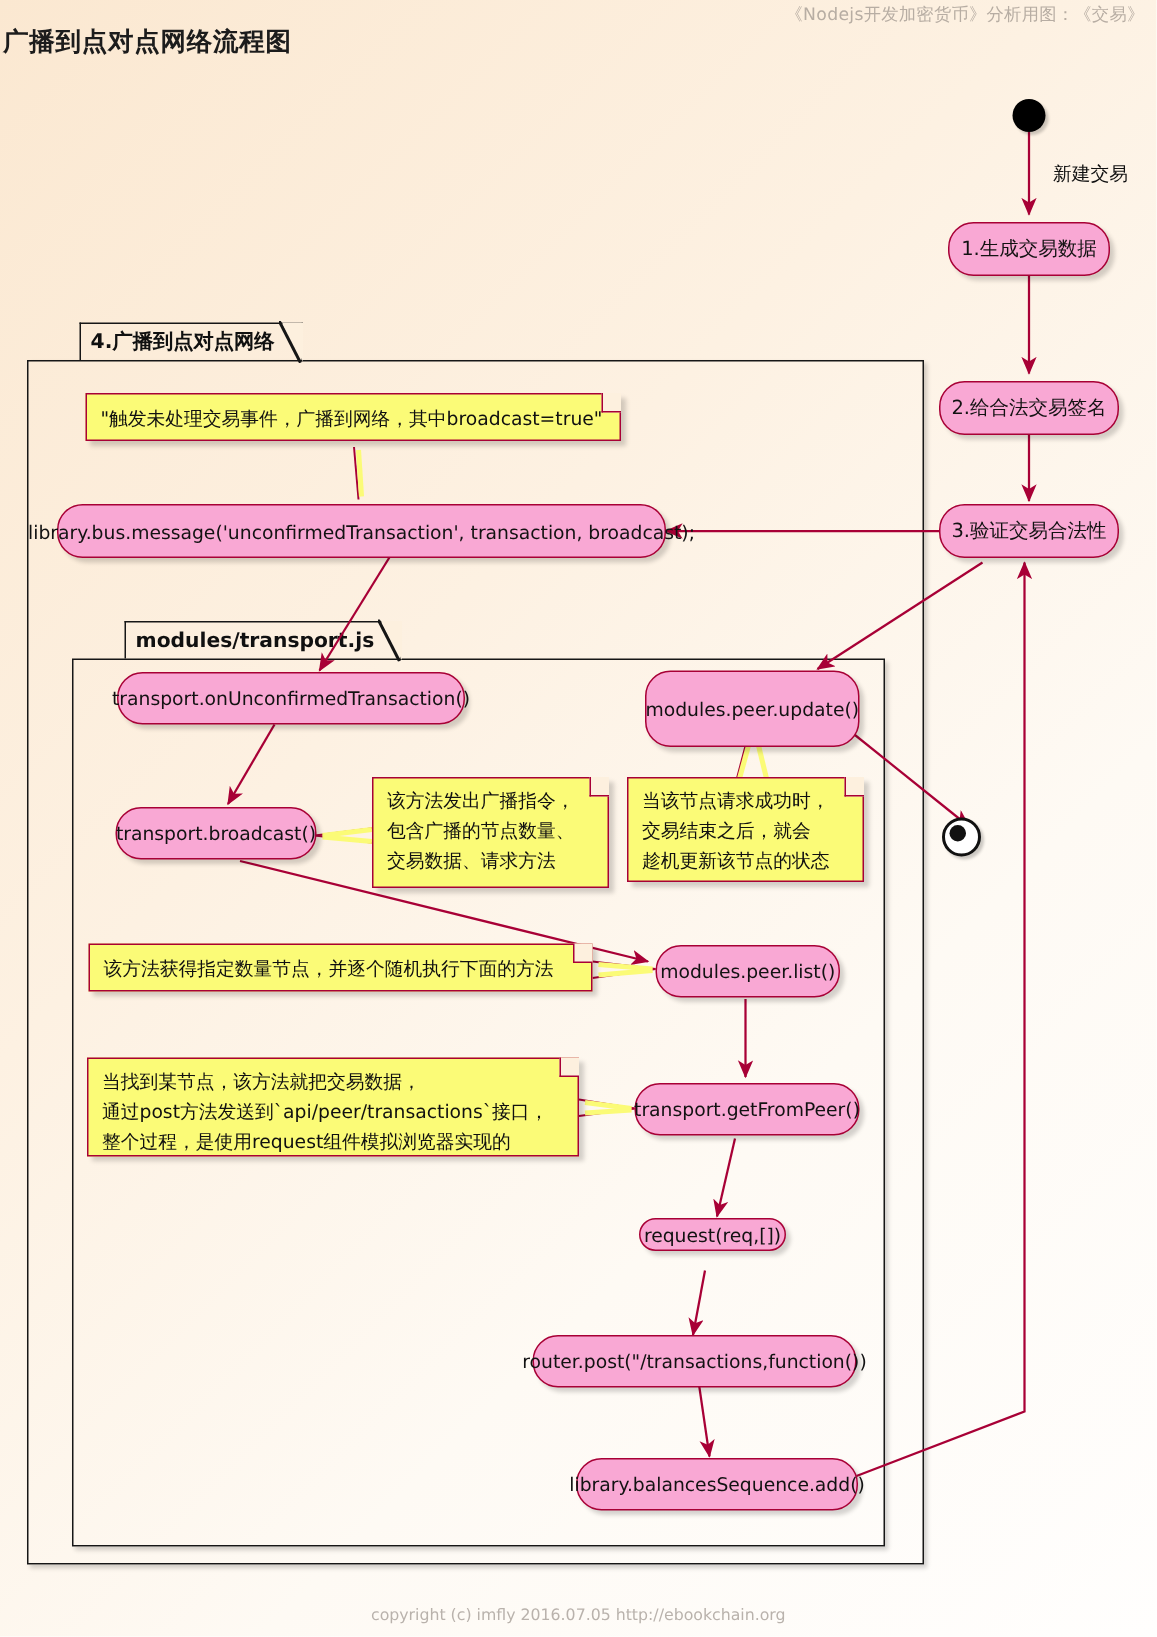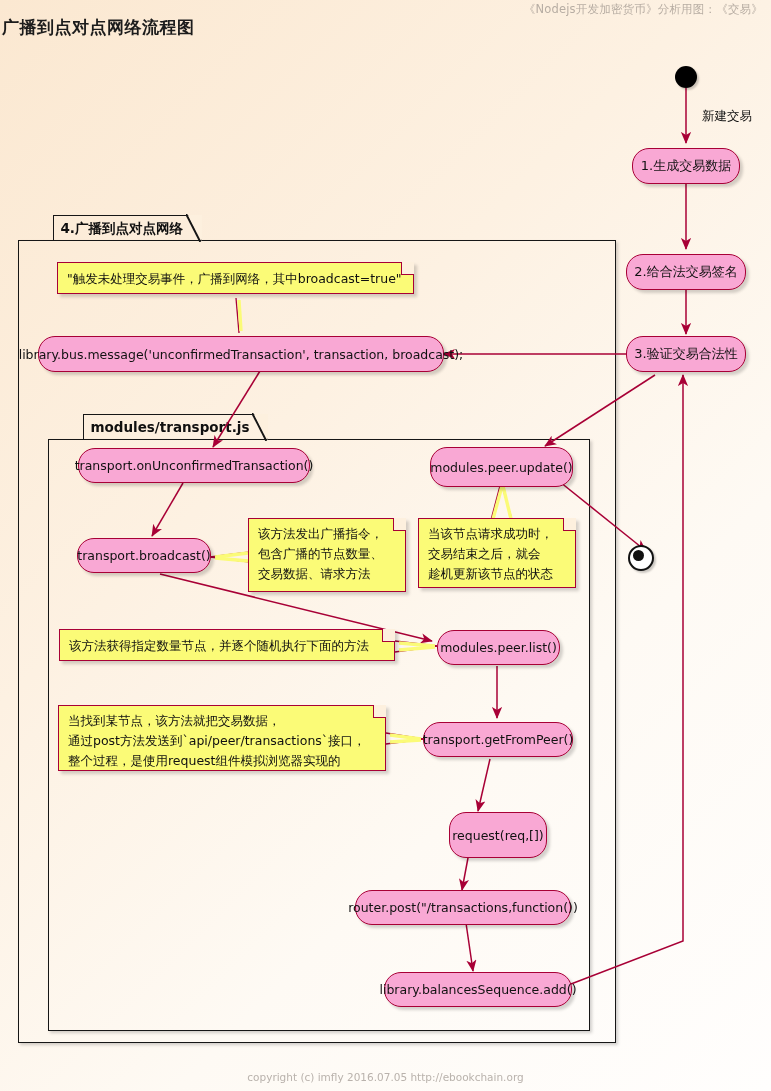--- a/index.html
+++ b/index.html
@@ -209,33 +209,33 @@
     </div>
 
   <div class="node" style="left:78px;top:448px;width:232px;height:35px;">
       <span>transport.onUnconfirmedTransaction()</span>
     </div>
 
   <div class="node" style="left:77px;top:538px;width:134px;height:35px;">
       <span>transport.broadcast()</span>
     </div>
 
-  <div class="node" style="left:430px;top:447px;width:143px;height:40px;">
+  <div class="node" style="left:430px;top:447px;width:143px;height:51px;">
       <span>modules.peer.update()</span>
     </div>
 
   <div class="node" style="left:437px;top:630px;width:123px;height:35px;">
       <span>modules.peer.list()</span>
     </div>
 
   <div class="node" style="left:423px;top:722px;width:150px;height:35px;">
       <span>transport.getFromPeer()</span>
     </div>
 
-  <div class="node" style="left:449px;top:812px;width:98px;height:46px;">
+  <div class="node" style="left:426px;top:812px;width:98px;height:22px;">
       <span>request(req,[])</span>
     </div>
 
   <div class="node" style="left:355px;top:890px;width:216px;height:35px;">
       <span>router.post("/transactions,function())</span>
     </div>
 
   <div class="node" style="left:384px;top:972px;width:188px;height:35px;">
       <span>library.balancesSequence.add()</span>
     </div>

